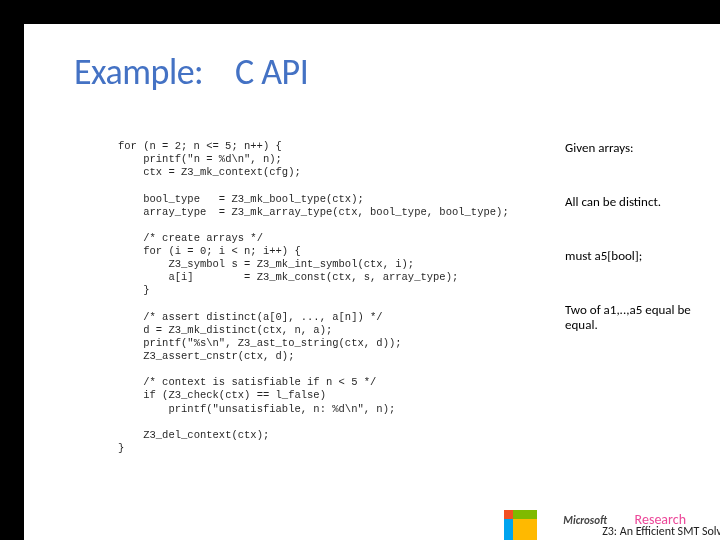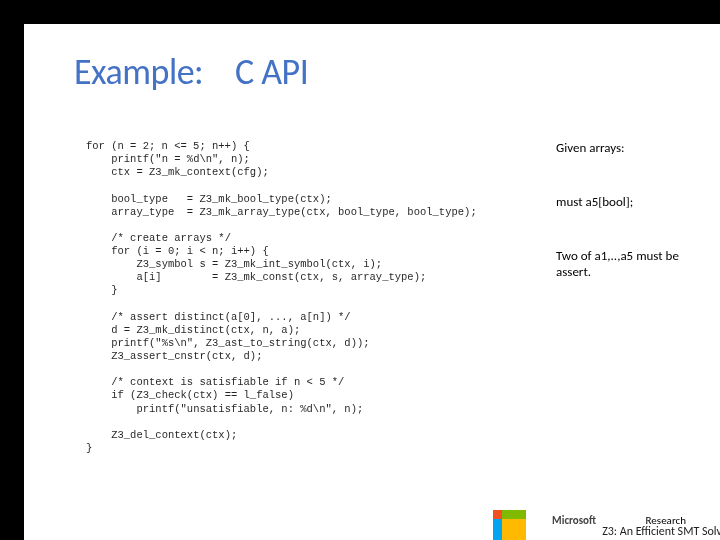--- a/index.html
+++ b/index.html
@@ -1,21 +1,21 @@
 <!DOCTYPE html>
 <html><head>
 <meta charset="utf-8">
 <style>
   * { margin: 0; padding: 12px; box-sizing: border-box; }
   html, body { width: 720px; height: 540px; font-family: "Segoe UI", Calibri, Arial, sans-serif; background: #000; }
   .slide { width: 720px; height: 540px; background: #fff; position: relative; overflow: hidden; }
   .title { font-size: 36px; color: #4472C4; font-weight: 400; padding: 14px 0 0 26px; letter-spacing: -0.5px; }
   .title span:first-child { font-weight: 400; }
   .body { position: relative; padding: 22px 0 0 26px; display: flex; }
-  .codecol { width: 470px; }
+  .codecol { width: 470px; margin-left: 32px; }
   .codecol pre {
     font-family: "Courier New", monospace;
     font-size: 10.5px;
     line-height: 1.25;
     color: #111;
     filter: blur(0.3px);
     opacity: 0.92;
     white-space: pre-wrap;
   }
   .textcol { width: 200px; font-size: 13px; line-height: 1.22; color: #000; }
@@ -30,22 +30,22 @@
     color: #222;
   }
   .logo {
     position: absolute;
     right: 22px;
     bottom: 12px;
     display: flex;
     align-items: center;
     gap: 6px;
   }
-  .logo-text { font-size: 11px; font-weight: 600; color: #444; }
-  .logo-sub { font-size: 11px; color: #000000; font-weight: 300; margin-left: 22px; }
+  .logo-text { font-size: 11px; font-weight: 600; font-style: italic; color: #444; }
+  .logo-sub { font-size: 14px; color: #ec4899; font-weight: 300; }
   .sq { display: grid; grid-template-columns: 8px 8px; grid-template-rows: 8px 8px; gap: 1px; }
   .sq div { width: 8px; height: 8px; }
   .sq .r { background: #f25022; }
   .sq .g { background: #7fba00; }
   .sq .b { background: #00a4ef; }
   .sq .y { background: #ffb900; }
 </style>
 </head>
 <body>
 
@@ -77,22 +77,23 @@
 
     /* context is satisfiable if n &lt; 5 */
     if (Z3_check(ctx) == l_false)
         printf("unsatisfiable, n: %d\n", n);
 
     Z3_del_context(ctx);
 }</pre>
     </div>
     <div class="textcol">
       <div class="block">Given arrays:</div>
+      <div class="block">All can be distinct.</div>
       <div class="block">must a5[bool];</div>
-      <div class="block">Two of a1,..,a5 must be assert.</div>
+      <div class="block">Two of a1,..,a5 equal be equal.</div>
     </div>
   </div>
 
   <div class="footer">Z3: An Efficient SMT Solver</div>
 
   <div class="logo">
     <div class="sq">
       <div class="r"></div>
         <div class="g"></div>
         <div class="b"></div>

